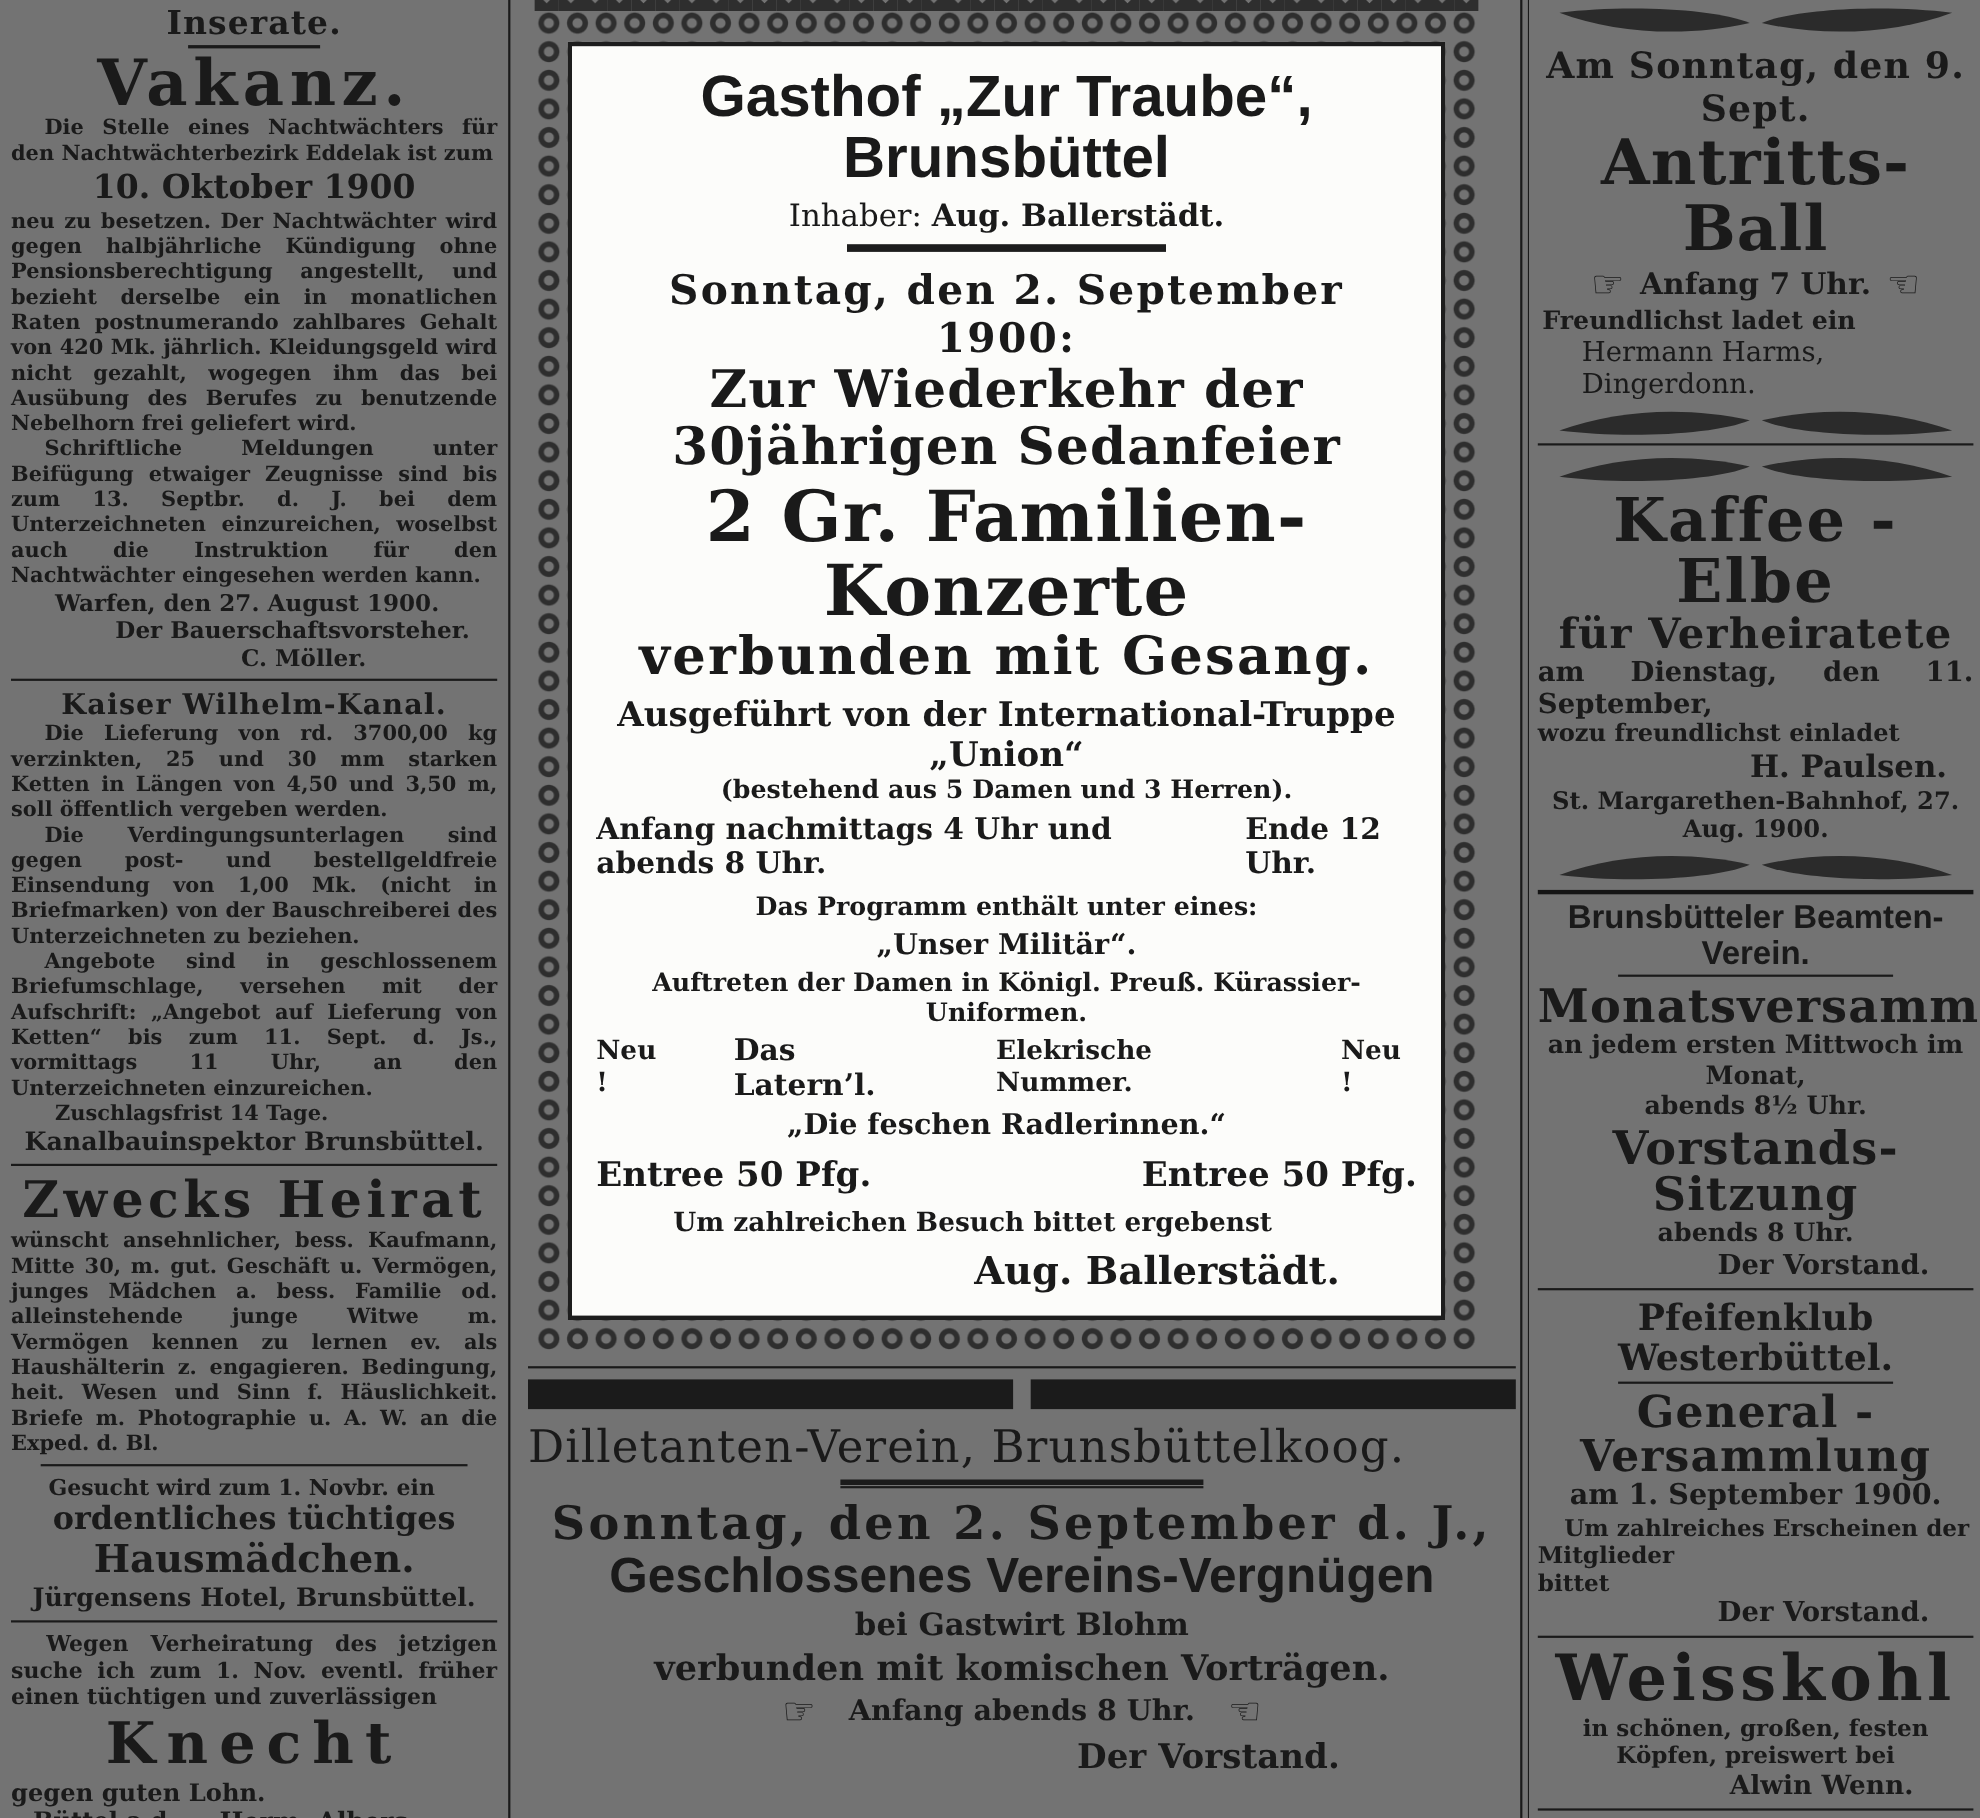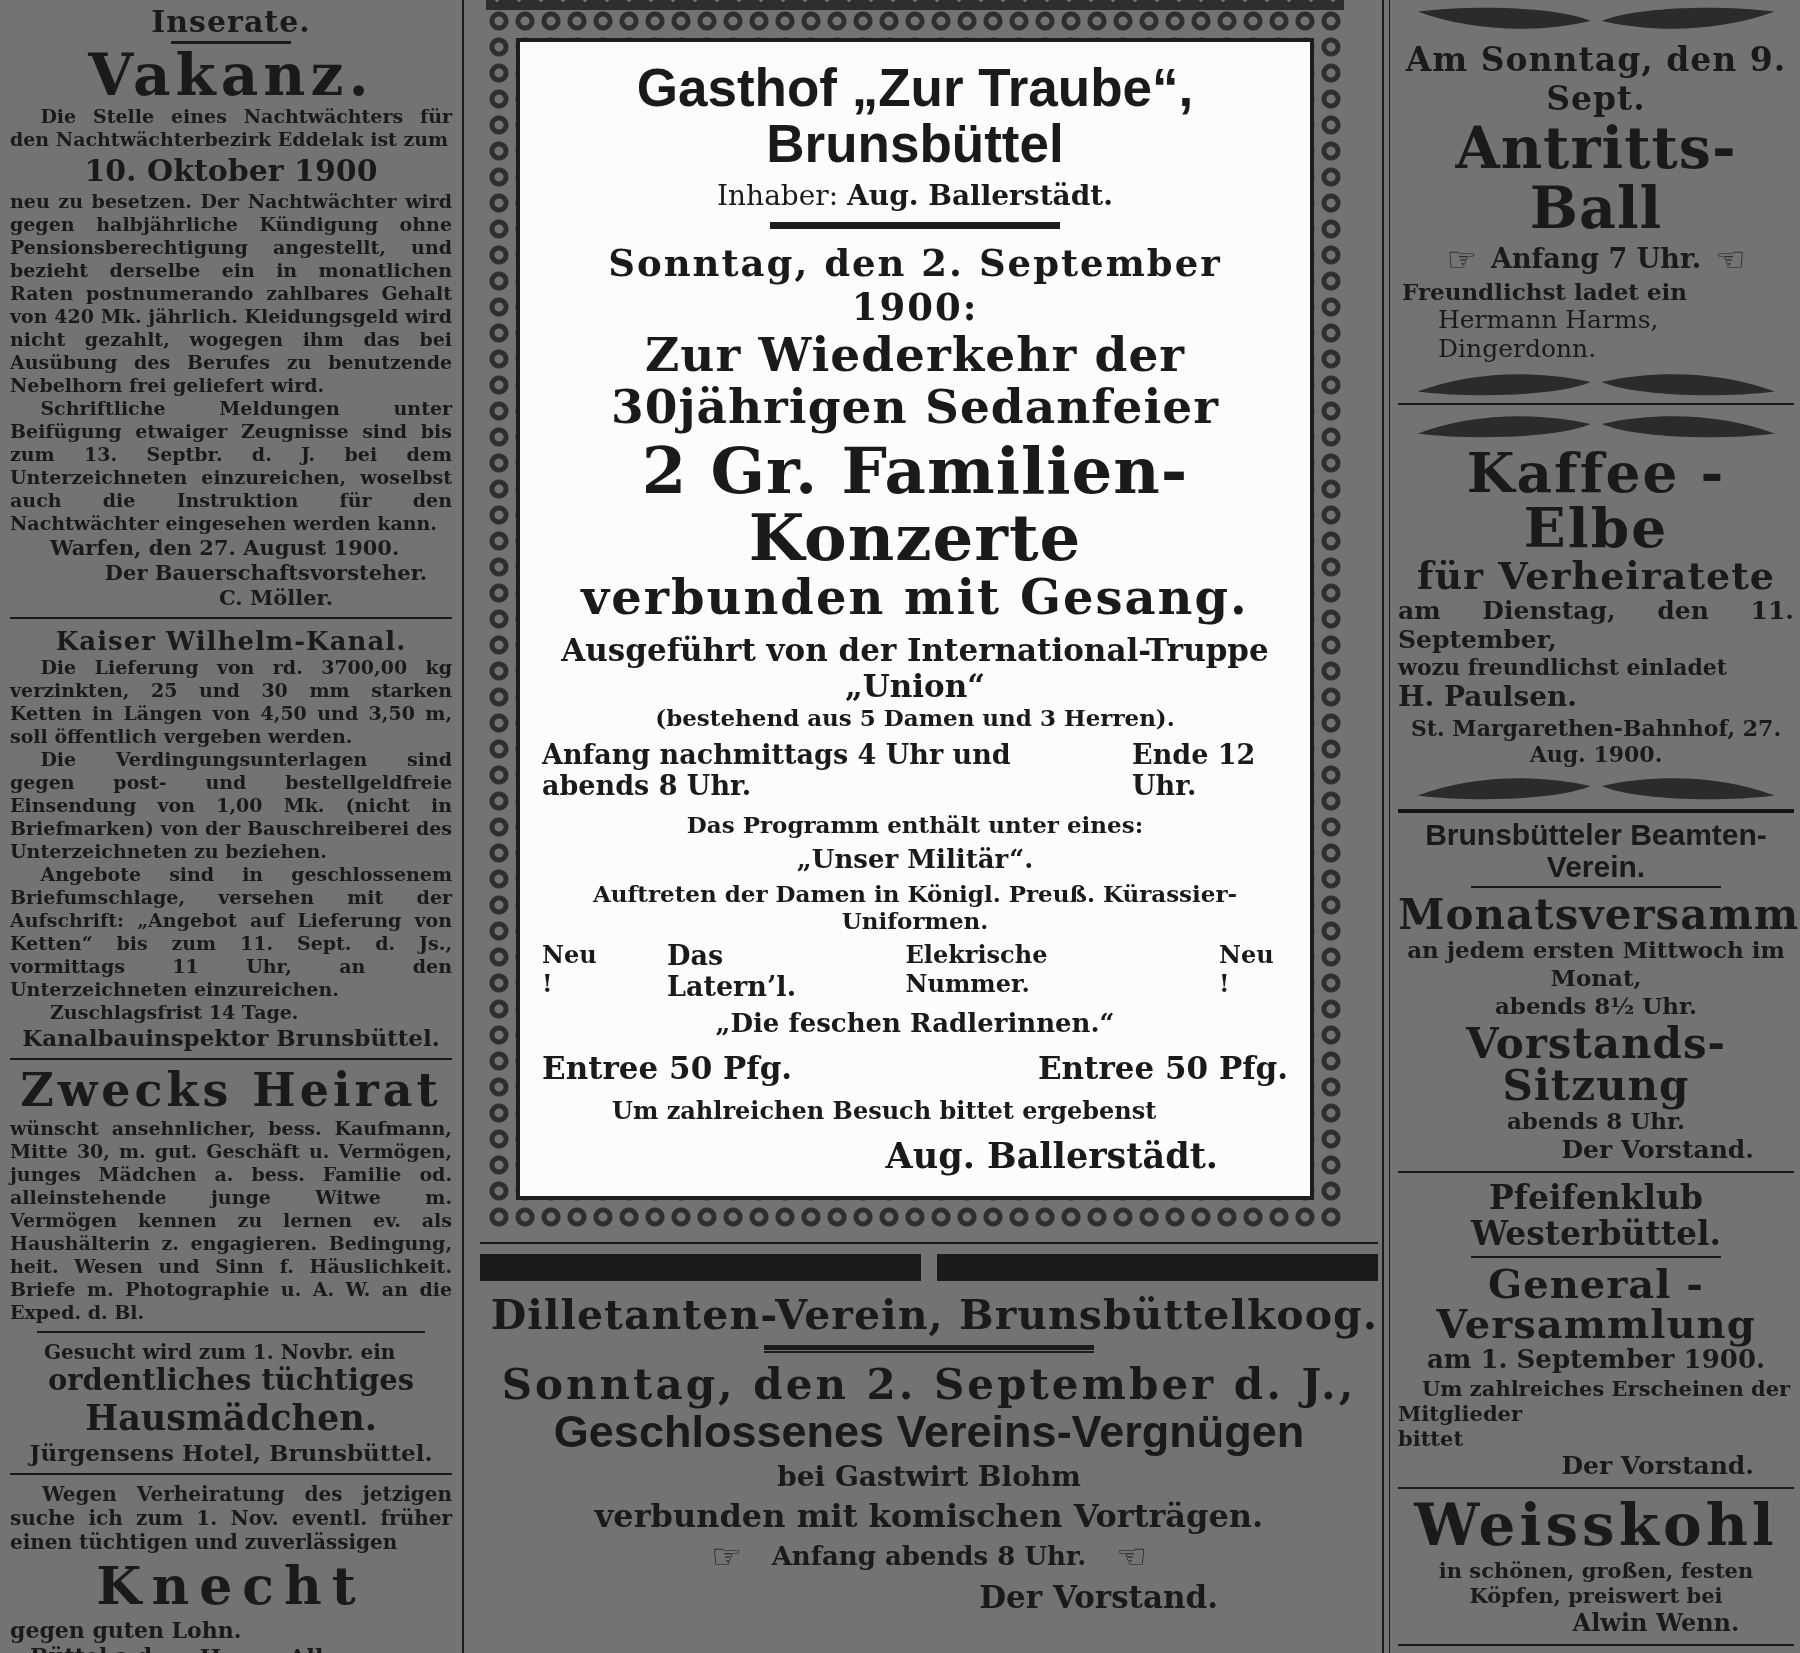--- a/index.html
+++ b/index.html
@@ -57,21 +57,21 @@
   .g-item-b{font-size:26px;font-weight:bold;text-align:center;margin-top:6px;}
   .g-item{font-size:23px;font-weight:bold;text-align:center;margin-top:6px;}
   .g-neu-row{display:flex;justify-content:center;gap:56px;font-size:24px;margin-top:6px;font-weight:bold;}
   .g-entree{display:flex;justify-content:space-between;font-size:31px;font-weight:bold;margin-top:12px;}
   .g-closing{font-size:24px;font-weight:bold;margin-top:10px;padding-left:70px;}
   .g-sig{font-size:35px;font-weight:bold;text-align:right;padding-right:70px;margin-top:10px;}
 
   .bars{display:flex;gap:16px;height:27px;margin:10px 0 10px;}
   .bars div{flex:1;background:#1b1b1b;}
 
-  .v-title{font-size:41px;font-weight:bold;text-align:right;letter-spacing:1px;}
+  .v-title{font-size:41px;font-weight:normal;text-align:left;letter-spacing:1px;}
   .dbl-rule{width:330px;height:8px;border-top:5px solid #1b1b1b;border-bottom:2px solid #1b1b1b;margin:6px auto 10px;box-sizing:border-box;}
   .v-date{font-size:42px;font-weight:bold;text-align:center;letter-spacing:3px;line-height:1.05;}
   .v-headline{font-family:"Liberation Sans",sans-serif;font-size:45px;font-weight:bold;text-align:center;letter-spacing:0;line-height:1.1;}
   .v-at{font-size:28px;font-weight:bold;text-align:center;margin-top:4px;}
   .v-sub{font-size:32px;font-weight:bold;text-align:center;margin-top:4px;}
   .v-time-row{display:flex;justify-content:center;align-items:center;gap:30px;font-size:26px;font-weight:bold;margin-top:4px;}
   .hand{font-family:"DejaVu Sans",sans-serif;font-size:34px;line-height:1;}
   .v-sig{font-size:31px;font-weight:bold;text-align:right;padding-right:160px;margin-top:6px;}
 
   
@@ -79,21 +79,21 @@
   .flourish path{fill:#2b2b2b;}
   .a-date{font-size:33px;font-weight:bold;text-align:center;letter-spacing:1px;}
   .a-title{font-size:57px;font-weight:bold;text-align:center;letter-spacing:1px;line-height:1.05;}
   .a-time-row{display:flex;justify-content:center;align-items:center;gap:14px;font-size:27px;font-weight:bold;margin-top:4px;}
   .a-invite{font-size:23px;font-weight:bold;padding-left:4px;margin-top:2px;}
   .a-sig{font-size:25px;font-weight:normal;text-align:left;padding-left:40px;}
   .k-title{font-size:55px;font-weight:bold;text-align:center;letter-spacing:2px;line-height:1.0;}
   .k-sub{font-size:38px;font-weight:bold;text-align:center;letter-spacing:1px;line-height:1.1;}
   .k-date{font-size:25px;font-weight:bold;text-align:justify;}
   .k-invite{font-size:22px;font-weight:bold;}
-  .k-sig{font-size:28px;font-weight:bold;text-align:left;padding-right:24px;}
+  .k-sig{font-size:28px;font-weight:bold;text-align:right;padding-right:24px;}
   .k-place{font-size:22px;font-weight:bold;text-align:center;margin-top:2px;}
   .be-title{font-family:"Liberation Sans",sans-serif;font-size:30px;font-weight:bold;text-align:center;line-height:1.05;margin-top:4px;}
   .be-rule{width:250px;height:2px;background:#1a1a1a;margin:4px auto 6px;}
   .be-h{font-size:42px;font-weight:bold;text-align:center;letter-spacing:1px;line-height:1.0;}
   .be-l{font-size:23px;font-weight:bold;text-align:center;line-height:1.2;}
   .be-sig{font-size:25px;font-weight:bold;text-align:right;padding-right:40px;}
   .pf-title{font-size:33px;font-weight:bold;text-align:center;line-height:1.1;}
   .pf-l{font-size:21px;font-weight:bold;}
   .wk-title{font-size:58px;font-weight:bold;text-align:center;letter-spacing:4px;line-height:1.0;}
   .wk-line{font-size:21px;font-weight:bold;text-align:center;margin-top:4px;}

